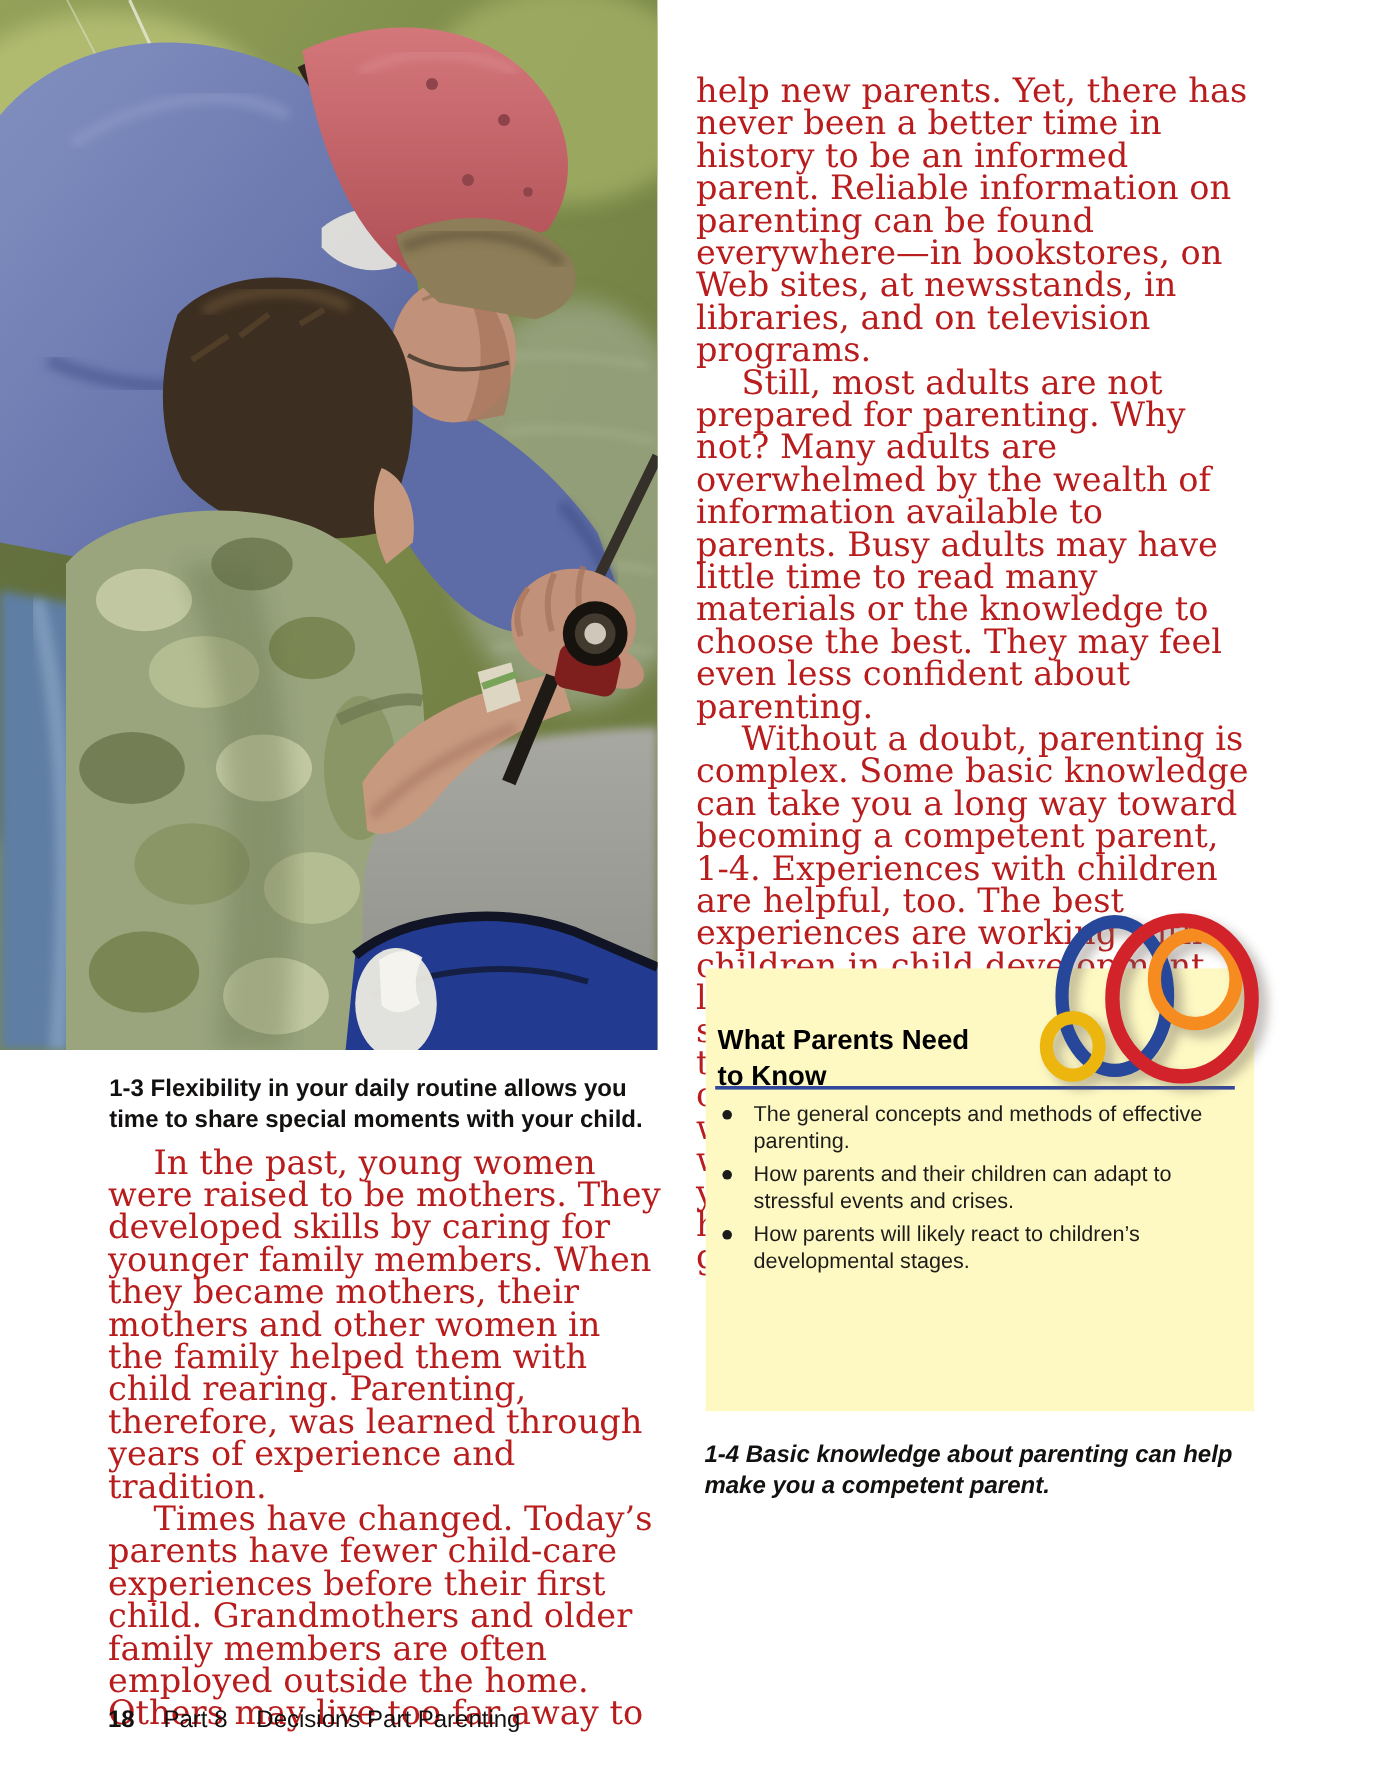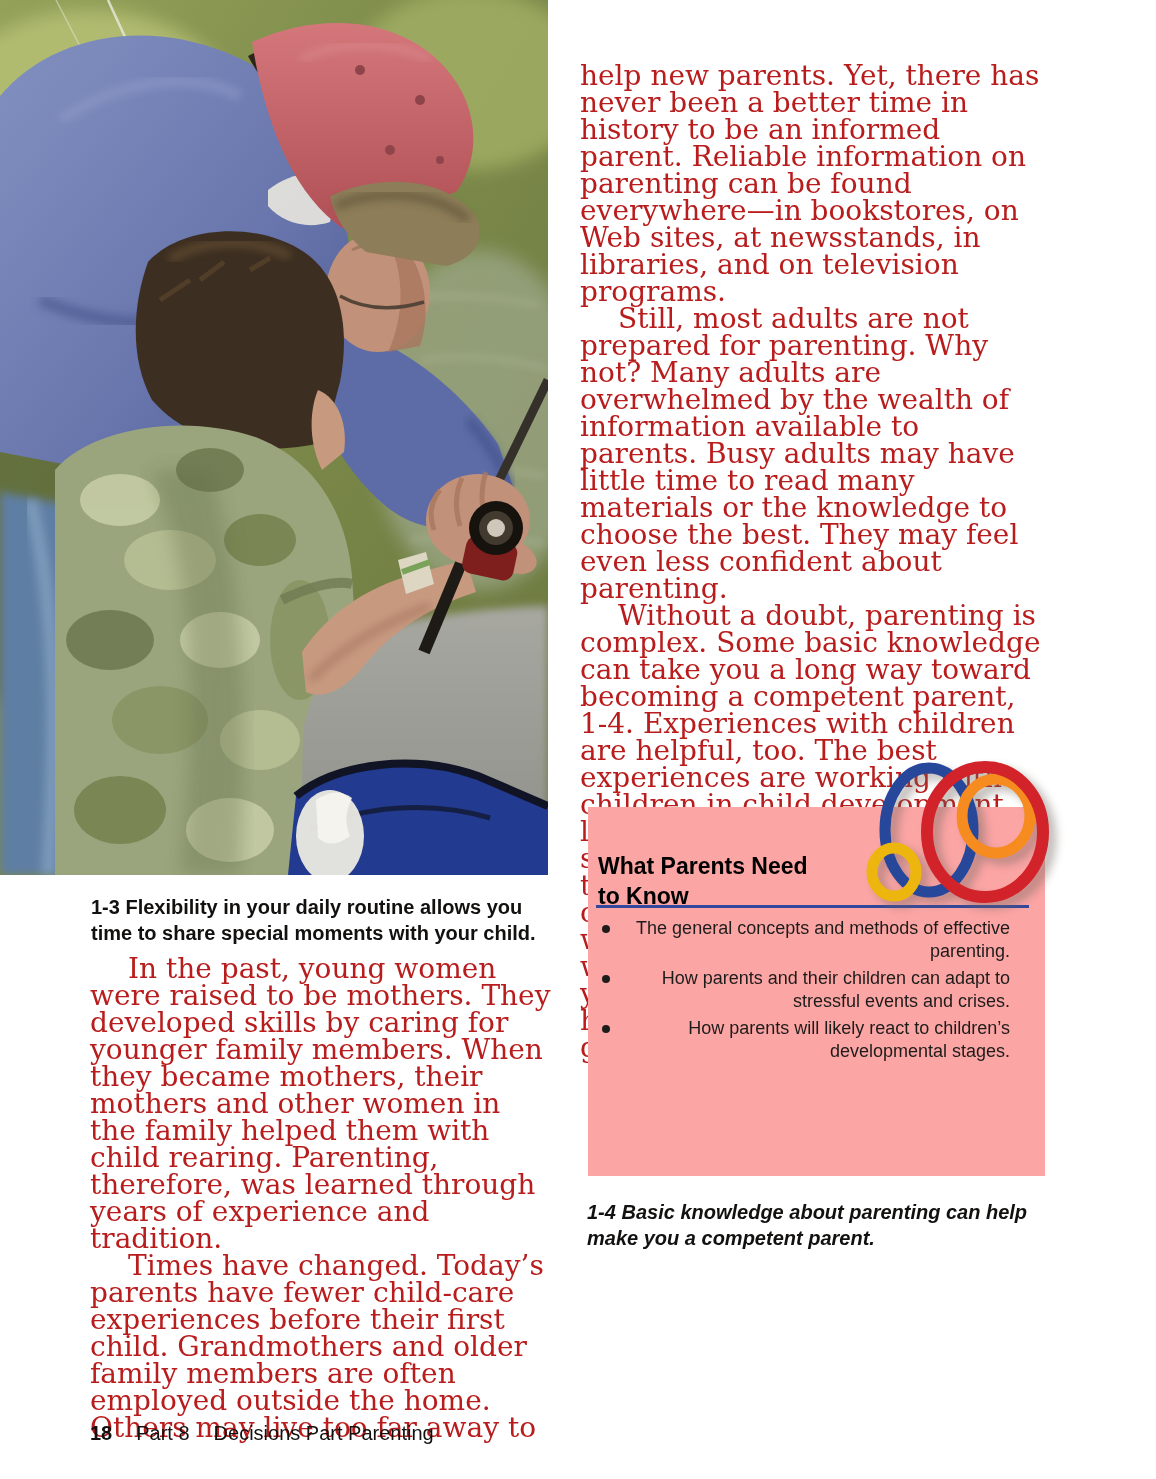--- a/index.html
+++ b/index.html
@@ -21,29 +21,29 @@
   #rightcol{left:580px;top:62px;width:462px;}
 
   
   .caption{position:absolute;margin:1px;font-family:"Liberation Sans",sans-serif;
            font-weight:bold;font-size:20px;line-height:26px;color:#121110;}
   #cap13{left:90px;top:893px;width:468px;}
   #cap14{left:586px;top:1198px;width:448px;font-style:italic;}
 
   
   .feature-box{position:absolute;left:588px;top:807px;width:457px;height:369px;
-               background:#fca5a5;}
+               background:#fef9c3;}
   .fb-title{position:absolute;left:10px;top:44px;margin:0;font-size:23px;
             font-weight:bold;line-height:30px;color:#000000;}
   .fb-rule{position:absolute;left:8px;top:98px;width:433px;height:3px;
            background:#31479c;border:none;margin:0;padding:0;}
   .fb-list{position:absolute;left:10px;top:110px;width:412px;margin:0;padding:0;
            list-style:none;}
   .fb-list li{position:relative;margin:0 0 4px 0;padding-left:30px;
-              font-size:18px;line-height:23px;color:#1d1c1a;text-align:right;}
+              font-size:18px;line-height:23px;color:#1d1c1a;}
   .fb-list li .dot{position:absolute;left:4px;top:8px;width:8px;height:8px;
               border-radius:50%;background:#1d1c1a;}
 
   
   .rings{position:absolute;left:852px;top:748px;width:212px;height:160px;
          filter:drop-shadow(7px 6px 5px rgba(110,100,90,0.45));}
 
   
   .pagefooter{position:absolute;left:90px;top:1421px;font-size:20px;
               line-height:24px;color:#121110;white-space:nowrap;}

